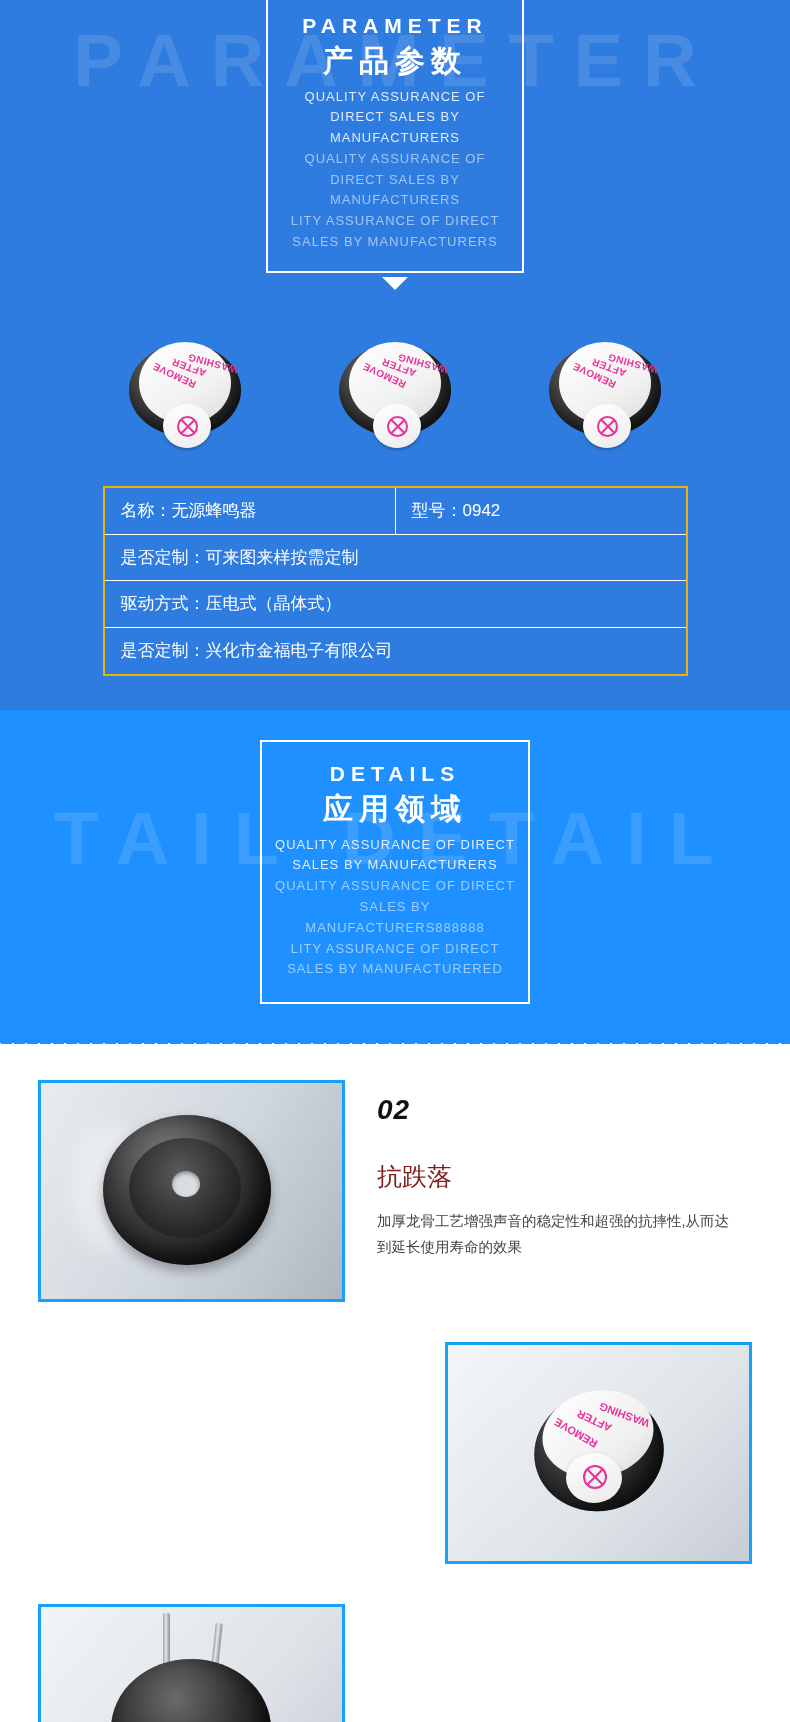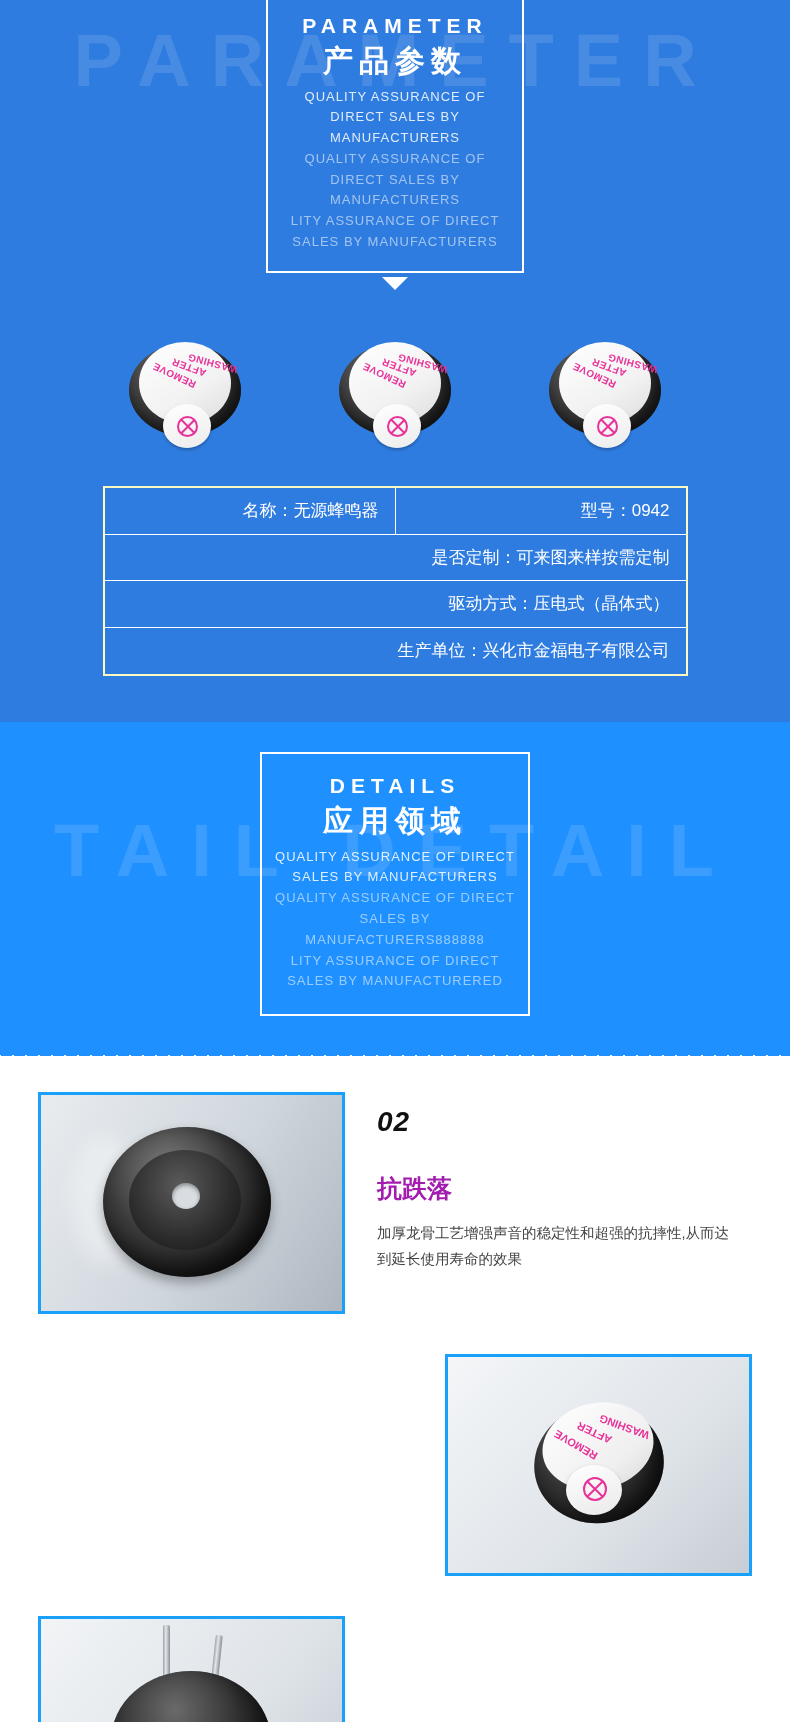--- a/index.html
+++ b/index.html
@@ -134,27 +134,26 @@
     letter-spacing: .5px;
     transform-origin: center;
   }
   .buzzer .t1 { left: 26px; top: 38px; transform: rotate(-155deg); }
   .buzzer .t2 { left: 46px; top: 30px; transform: rotate(-160deg); }
   .buzzer .t3 { left: 62px; top: 26px; transform: rotate(-165deg); }
 
   
   .param-table {
     width: 585px;
-    margin: 16px auto;
-    border: 2px solid #fef9c3;
+    margin: 4px auto;
+    border: 2px solid #eab308;
     border-collapse: collapse;
     position: relative;
     z-index: 2;
     background: transparent;
-    text-align: right;
   }
   .param-table td {
     border: 1px solid #ffffff;
     color: #ffffff;
     font-size: 17px;
     padding: 11px 16px;
     line-height: 1.4;
   }
 
   
@@ -222,23 +221,23 @@
   .feat-num {
     font-size: 28px;
     font-style: italic;
     font-weight: bold;
     color: #111111;
     letter-spacing: 1px;
     margin-bottom: 10px;
   }
   .feat-title {
     font-size: 25px;
-    color: #a21caf;
+    color: #7f1d1d;
     margin-bottom: 16px;
-    font-weight: bold;
+    font-weight: normal;
     margin-top: 34px;
   }
   .feat-desc {
     font-size: 14.5px;
     color: #444444;
     line-height: 1.75;
   }
 
   
   .ph1-bg { position: absolute; inset: 0; background: linear-gradient(120deg,#e9ecef 0%,#cfd6dd 55%,#aeb7c0 100%); }
@@ -365,21 +364,21 @@
           <td style="width:50%">名称：无源蜂鸣器</td>
           <td style="width:50%">型号：0942</td>
         </tr>
         <tr>
           <td colspan="2">是否定制：可来图来样按需定制</td>
         </tr>
         <tr>
           <td colspan="2">驱动方式：压电式（晶体式）</td>
         </tr>
         <tr>
-          <td colspan="2">生产单位：兴化市金福电子有限公司</td>
+          <td colspan="2">是否定制：兴化市金福电子有限公司</td>
         </tr>
       </tbody>
     </table>
   </section>
 
   <section class="sec-details">
     <div class="ghost-word2">TAIL DETAIL</div>
     <div class="hdr-box2">
       <div class="hdr-en">DETAILS</div>
       <div class="hdr-cn">应用领域</div>

